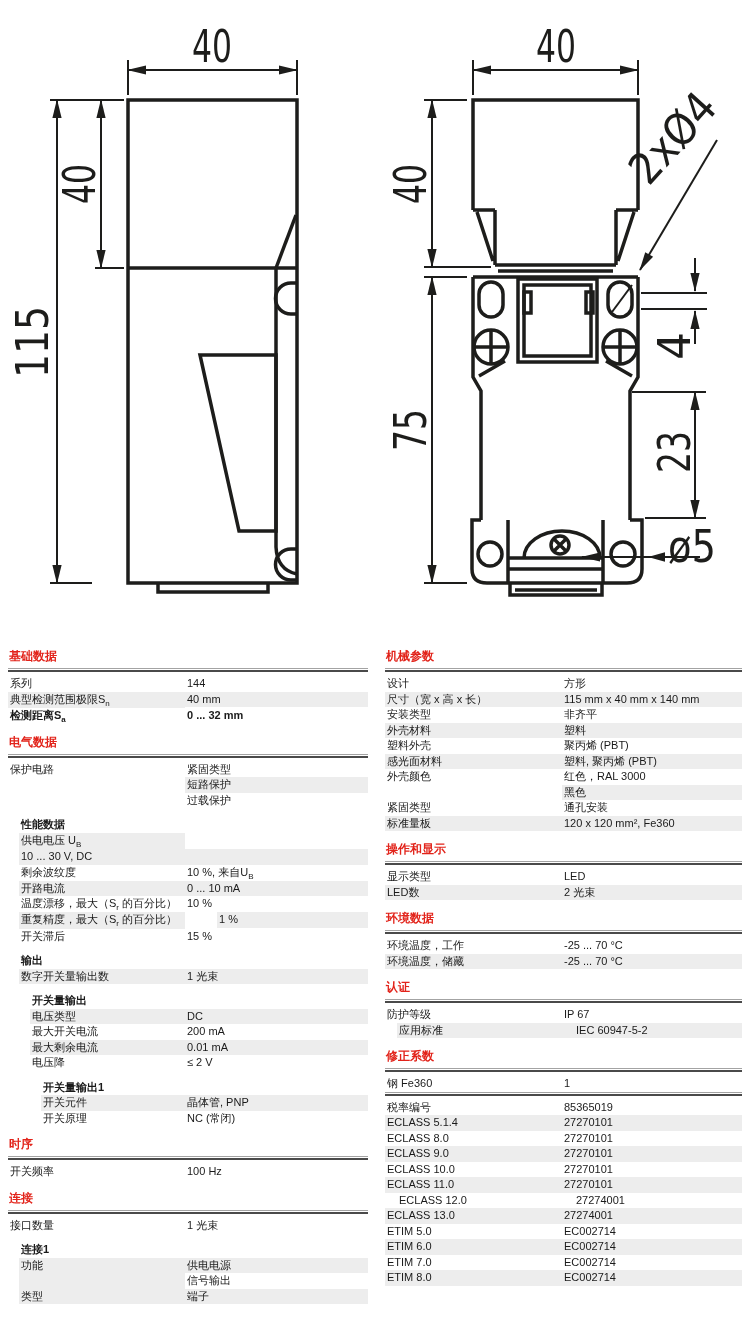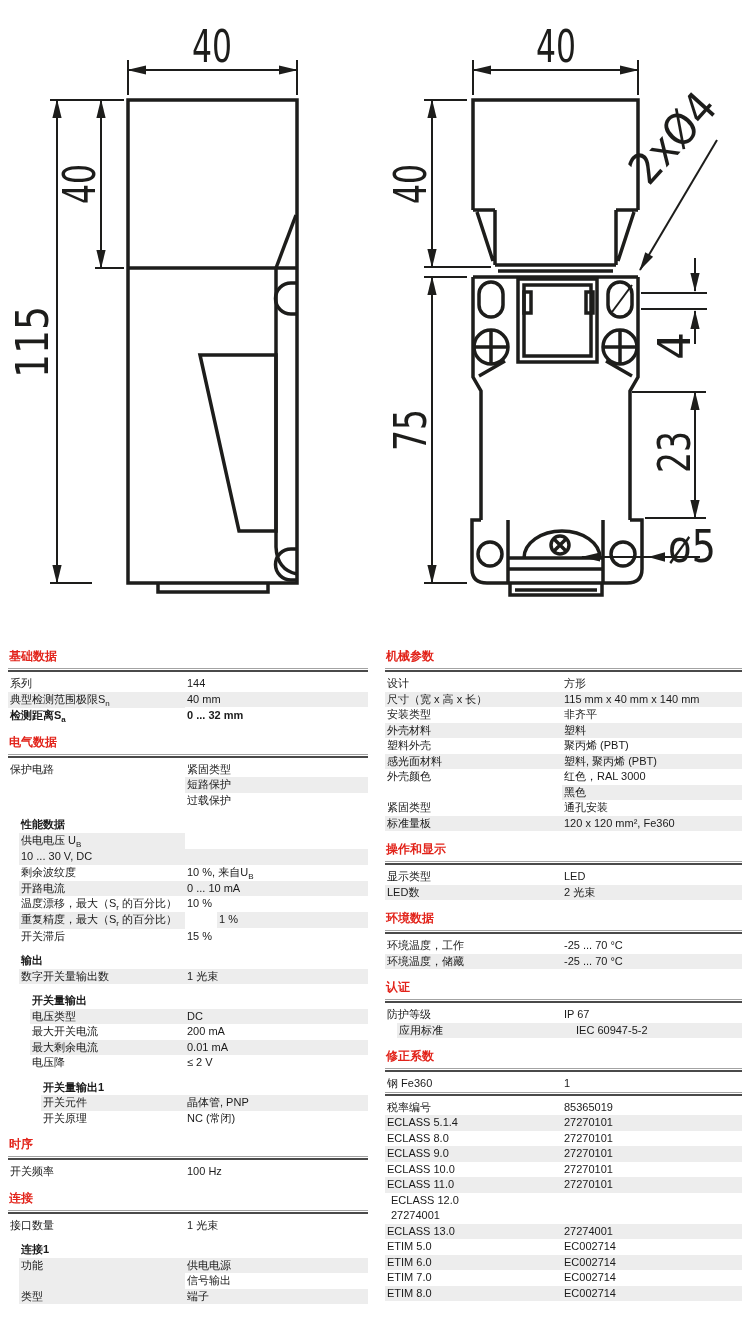--- a/index.html
+++ b/index.html
@@ -377,21 +377,21 @@
       <div class="svals">
         <div class="sval">27270101</div>
       </div>
     </div>
     <div class="srow" style="margin-left: 0px;">
       <div class="slabel shade" style="width: 177px;">ECLASS 11.0</div>
       <div class="svals">
         <div class="sval shade">27270101</div>
       </div>
     </div>
-    <div class="srow" style="margin-left: 4px; flex-direction: column;">
+    <div class="srow" style="margin-left: 12px;">
       <div class="slabel" style="width: 177px;">ECLASS 12.0</div>
       <div class="svals">
         <div class="sval">27274001</div>
       </div>
     </div>
     <div class="srow" style="margin-left: 0px;">
       <div class="slabel shade" style="width: 177px;">ECLASS 13.0</div>
       <div class="svals">
         <div class="sval shade">27274001</div>
       </div>

